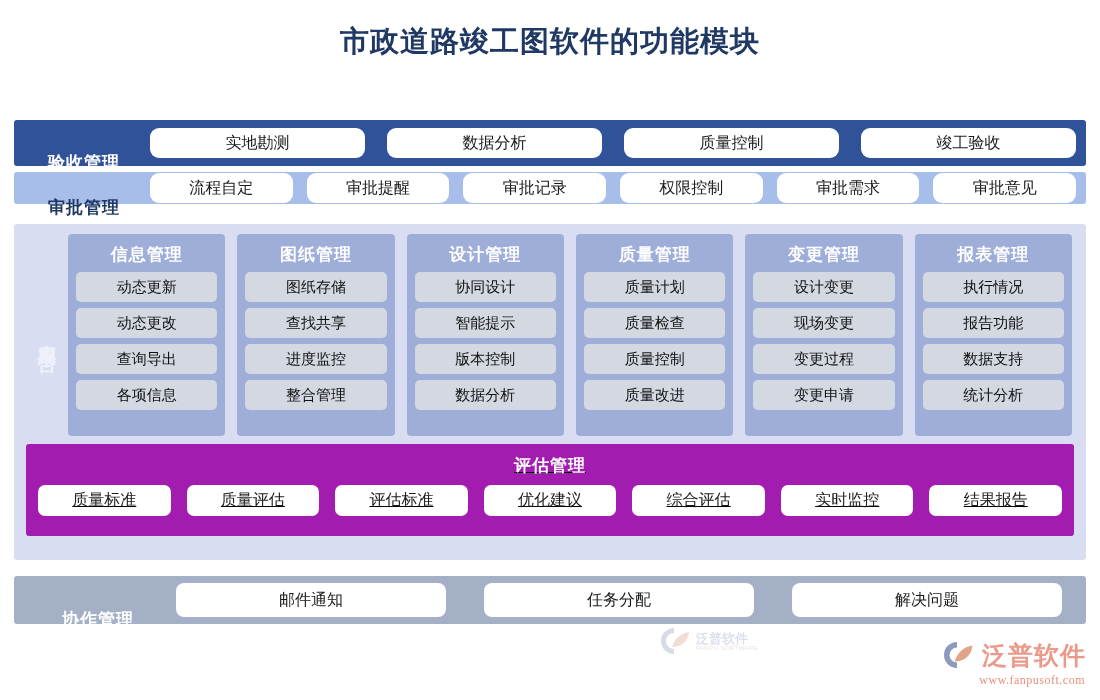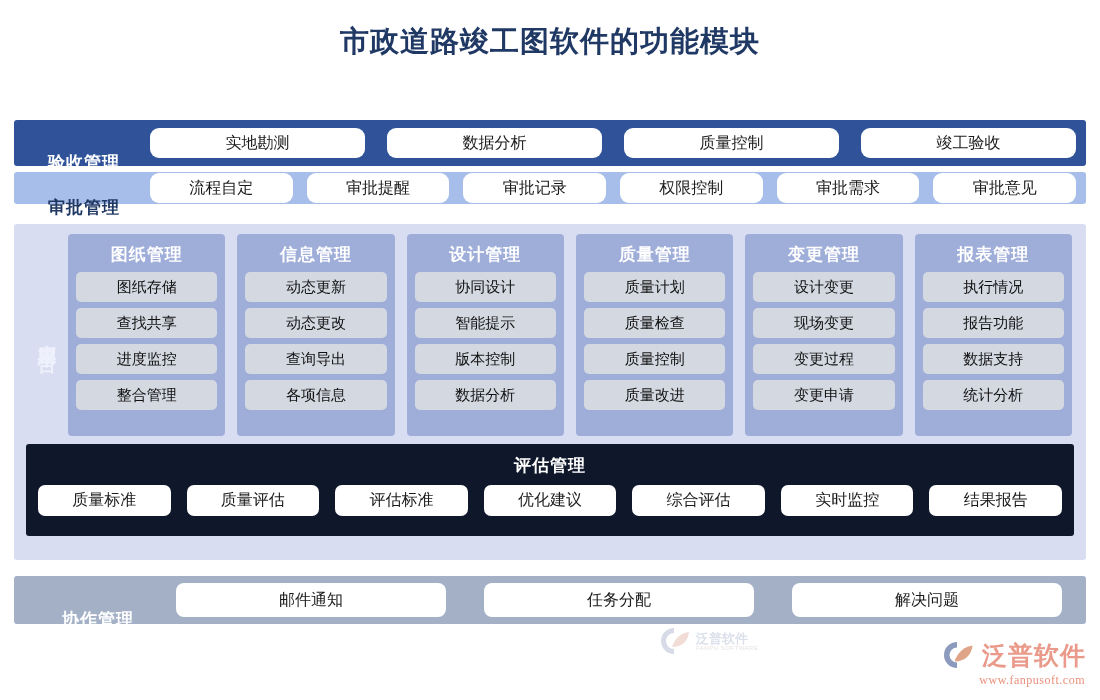--- a/index.html
+++ b/index.html
@@ -138,27 +138,28 @@
     height:30px;
     display:flex;
     align-items:center;
     justify-content:center;
     box-sizing:border-box;
   }
 
   
   #evaluation-band{
     margin:8px 12px 0 12px;
-    background:#0f172a;
+    background:#a21caf;
     border-radius:3px;
     height:92px;
     box-sizing:border-box;
     padding:6px 12px 24px 12px;
     position:relative;
     z-index:2;
+    text-decoration:underline;
   }
   #evaluation-band .eval-title{
     color:#ffffff;
     font-weight:bold;
     font-size:17px;
     text-align:center;
     padding:4px 0 8px 0;
     letter-spacing:1px;
   }
   #evaluation-band .eval-items{
@@ -253,36 +254,36 @@
         <span class="wm-sub">FANPU SOFTWARE</span>
       </div>
     </div>
 
     <div class="platform-top">
       <div class="platform-sidelabel">应用平台</div>
 
       <div class="columns">
 
         <div class="column">
+          <div class="column-title">信息管理</div>
+          <div class="column-items">
+            <div class="col-item">动态更新</div>
+            <div class="col-item">动态更改</div>
+            <div class="col-item">查询导出</div>
+            <div class="col-item">各项信息</div>
+          </div>
+        </div>
+
+        <div class="column">
           <div class="column-title">图纸管理</div>
           <div class="column-items">
             <div class="col-item">图纸存储</div>
             <div class="col-item">查找共享</div>
             <div class="col-item">进度监控</div>
             <div class="col-item">整合管理</div>
-          </div>
-        </div>
-
-        <div class="column">
-          <div class="column-title">信息管理</div>
-          <div class="column-items">
-            <div class="col-item">动态更新</div>
-            <div class="col-item">动态更改</div>
-            <div class="col-item">查询导出</div>
-            <div class="col-item">各项信息</div>
           </div>
         </div>
 
         <div class="column">
           <div class="column-title">设计管理</div>
           <div class="column-items">
             <div class="col-item">协同设计</div>
             <div class="col-item">智能提示</div>
             <div class="col-item">版本控制</div>
             <div class="col-item">数据分析</div>

